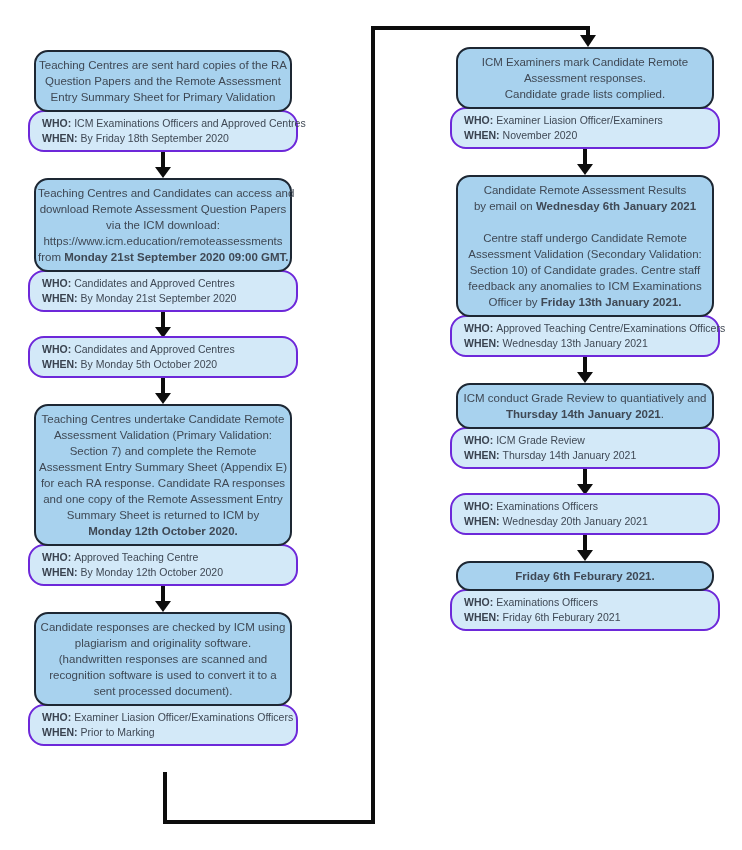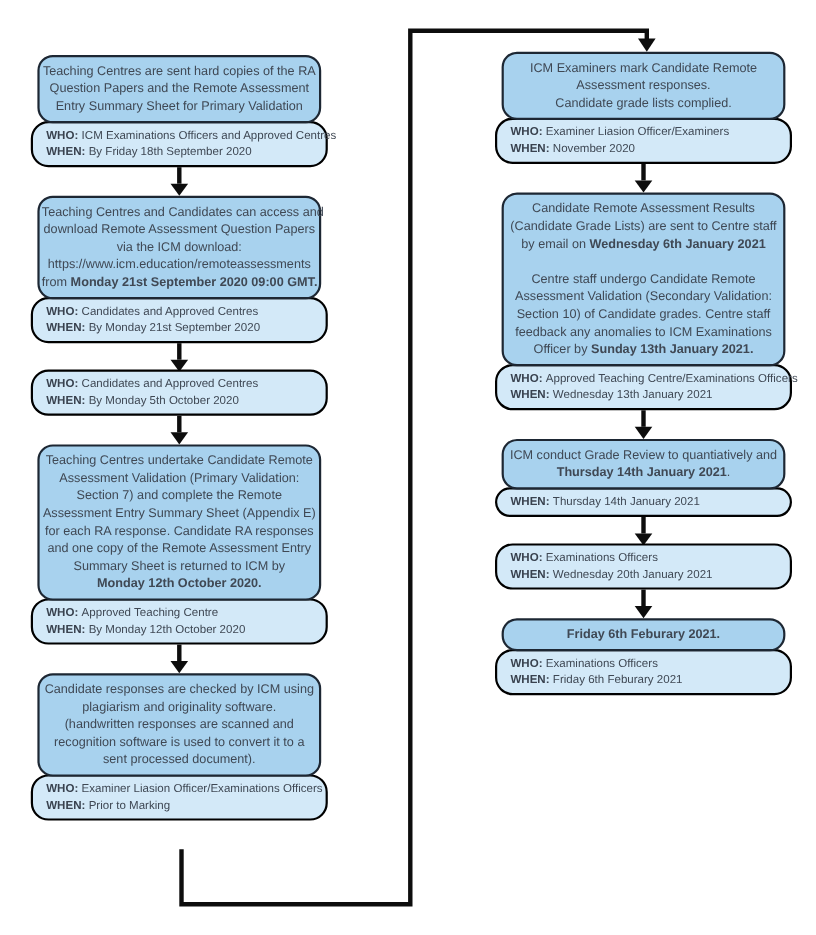--- a/index.html
+++ b/index.html
@@ -40,21 +40,21 @@
     z-index: 2;
   }
   .main-box .tl { white-space: nowrap; }
   .main-box b { font-weight: 700; }
 
   .who-box {
     box-sizing: border-box;
     width: 100%;
     margin-top: -2px;
     background: #d3e9f8;
-    border: 2px solid #000000;
+    border: 2px solid #6d28d9;
     border-radius: 16px;
     padding: 4px 6px 4px 12px;
     font-size: 10.5px;
     line-height: 15px;
     color: #3f4854;
     position: relative;
     z-index: 1;
   }
   .wline { white-space: nowrap; }
   .wline b { font-weight: 700; margin-right: 3px; color: #39424f; }
@@ -182,45 +182,45 @@
       </div>
     </div>
     <div class="arrow">
         <i class="shaft"></i>
         <i class="head"></i>
       </div>
 
     <div class="step">
       <div class="main-box">
           <div class="tl"><span>Candidate Remote Assessment Results</span></div>
-          <div class="tl"><span>(Candidate Grade Lists) are sent to Centre staff</span></div>
           <div class="tl"><span>by email on </span><b>Wednesday 6th January 2021</b></div>
           <div class="tl">&nbsp;</div>
           <div class="tl"><span>Centre staff undergo Candidate Remote</span></div>
           <div class="tl"><span>Assessment Validation (Secondary Validation:</span></div>
           <div class="tl"><span>Section 10) of Candidate grades. Centre staff</span></div>
           <div class="tl"><span>feedback any anomalies to ICM Examinations</span></div>
-          <div class="tl"><span>Officer by </span><b>Sunday 13th January 2021.</b></div>
+          <div class="tl"><span>Officer by </span><b>Friday 13th January 2021.</b></div>
         </div>
       <div class="who-box">
         <div class="wline"><b>WHO:</b><span>Approved Teaching Centre/Examinations Officers</span></div>
         <div class="wline"><b>WHEN:</b><span>Wednesday 13th January 2021</span></div>
       </div>
     </div>
     <div class="arrow">
         <i class="shaft"></i>
         <i class="head"></i>
       </div>
 
     <div class="step">
       <div class="main-box">
           <div class="tl"><span>ICM conduct Grade Review to quantiatively and</span></div>
           <div class="tl"><b>Thursday 14th January 2021</b><span>.</span></div>
         </div>
       <div class="who-box">
+        <div class="wline"><b>WHO:</b><span>ICM Grade Review</span></div>
         <div class="wline"><b>WHEN:</b><span>Thursday 14th January 2021</span></div>
       </div>
     </div>
     <div class="arrow">
         <i class="shaft"></i>
         <i class="head"></i>
       </div>
 
     <div class="step">
       <div class="who-box">

